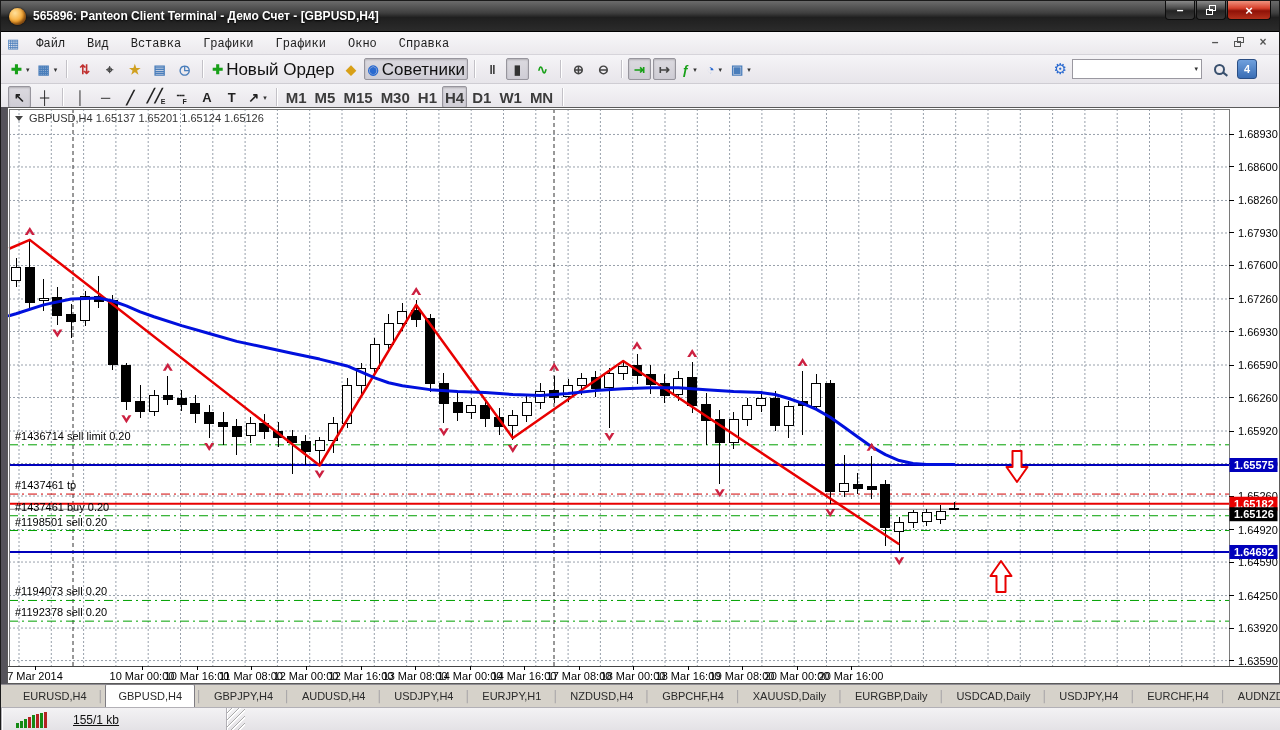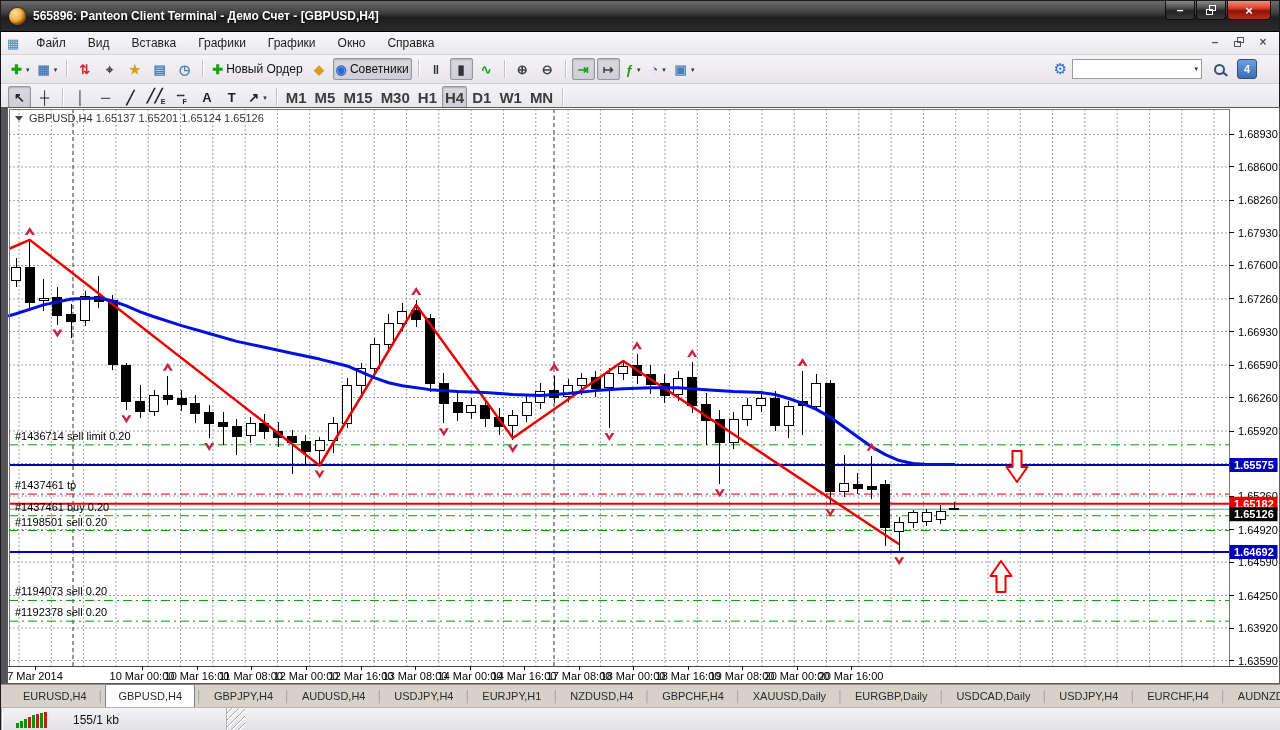--- a/index.html
+++ b/index.html
@@ -10,33 +10,33 @@
   .titlebar{height:30px;background:linear-gradient(#6b6b6b,#3f3f3f 40%,#1f1f1f 55%,#2b2b2b);display:flex;align-items:center;padding-left:8px;gap:7px;position:relative;border-bottom:1px solid #000;}
   .app-icon{width:17px;height:17px;border-radius:50%;background:radial-gradient(circle at 35% 30%,#ffe09a,#f5a52f 55%,#9c5a10);box-shadow:inset -2px -2px 3px rgba(60,20,0,.55),0 0 2px #000;}
   .title-text{color:#fff;font-size:12px;font-weight:bold;text-shadow:0 1px 2px #000;white-space:nowrap;}
   .win-btns{position:absolute;top:0;right:8px;display:flex;gap:1px;}
   .tb-win{width:30px;height:19px;border:1px solid #0c0c0c;border-top:none;border-radius:0 0 4px 4px;background:linear-gradient(#8a8a8a,#4a4a4a 40%,#242424 55%,#383838);color:#fff;display:flex;align-items:center;justify-content:center;font-size:12px;font-weight:bold;box-sizing:border-box;}
   .tb-win.close{width:44px;background:linear-gradient(#f0927e,#d8412c 40%,#8f1207 55%,#b5311c);font-size:13px;}
 
   
   .menubar{height:22px;display:flex;align-items:center;background:linear-gradient(#f8f7f9,#ebe9ed);border-bottom:1px solid #d6d4da;font-size:12px;color:#1c1c1c;padding:0 4px;position:relative;}
   .menu-win-icon{font-size:13px;color:#4a7ebb;padding:0 6px 0 2px;}
-  .menu-item{padding:21px 11px;cursor:default;}
+  .menu-item{padding:21px 11px;cursor:default;font-family:Liberation Mono, monospace;}
   .child-controls{position:absolute;right:8px;top:2px;display:flex;gap:8px;color:#555;align-items:center;}
   .child-controls .cbtn{width:16px;height:16px;display:flex;align-items:center;justify-content:center;font-size:12px;font-weight:bold;}
 
   
   .toolbar{display:flex;align-items:center;background:linear-gradient(#f5f4f7,#e7e5ea);border-bottom:1px solid #cfcdd3;padding:0 6px;}
   #toolbar-main{height:28px;}
   #toolbar-tools{height:26px;border-bottom:1px solid #b9b7bd;}
   .tb-btn{height:22px;min-width:23px;display:flex;align-items:center;justify-content:center;font-size:13px;line-height:1;border:1px solid transparent;border-radius:2px;margin:0 1px;padding:0 2px;gap:3px;background:transparent;font-family:"Liberation Sans",sans-serif;}
   .tb-btn.pressed{border-color:#97959d;background:linear-gradient(#dcdae0,#cfcdd5);box-shadow:inset 0 1px 2px rgba(0,0,0,.2);}
   .tb-btn .ico{font-weight:bold;}
   .tb-btn sub{font-size:7px;margin-left:-2px;}
-  .tb-label{font-size:12px;color:#111;white-space:nowrap;}
+  .tb-label{font-size:17px;color:#111;white-space:nowrap;}
   .tb-sep{width:1px;height:18px;background:#c3c1c7;box-shadow:1px 0 0 #fff;margin:0 5px;}
   .dd{font-size:7px;color:#333;margin-left:1px;}
   .tf-btn{font-size:15px;font-weight:bold;color:#3c3c3c;}
   .search-cluster{margin-left:auto;display:flex;align-items:center;gap:5px;margin-right:16px;}
   .gear{color:#2a6ad0;font-size:15px;}
   .search-box{width:128px;height:18px;background:#fff;border:1px solid #9a98a0;display:flex;align-items:center;}
   .search-box input{flex:1;border:none;outline:none;height:14px;font-size:11px;padding:0 3px;font-family:"Liberation Sans",sans-serif;min-width:0;background:transparent;}
   .mag{display:inline-block;width:7px;height:7px;border:2px solid #39506e;border-radius:50%;position:relative;}
   .mag::after{content:"";position:absolute;width:6px;height:2px;background:#39506e;right:-5px;bottom:-2px;transform:rotate(38deg);}
   .mql-badge{width:18px;height:18px;border-radius:3px;background:linear-gradient(#6fa0dd,#3a6db4);color:#fff;font-size:11px;font-weight:bold;display:flex;align-items:center;justify-content:center;border:1px solid #2a4e84;}
@@ -50,21 +50,21 @@
 
   
   .tabbar{position:absolute;top:683px;left:0;width:1280px;height:23px;background:#d6d2ca;border-top:1px solid #8f8d93;display:flex;align-items:flex-end;font-size:11px;color:#2a2a2a;padding-left:12px;box-sizing:border-box;}
   .tab{padding:4px 10px 5px;white-space:nowrap;}
   .tab.active{background:#fff;border:1px solid #7f7d83;border-bottom:none;border-radius:2px 2px 0 0;margin-bottom:0;padding:5px 12px 6px;position:relative;top:1px;}
   .tab-sep{color:#9a989e;align-self:center;padding:0 1px;}
 
   
   .statusbar{position:absolute;top:706px;left:0;width:1280px;height:24px;background:linear-gradient(#f3f2f4,#e3e1e5);border-top:1px solid #b2b0b6;display:flex;align-items:center;font-size:12px;color:#111;box-sizing:border-box;}
   .status-help{flex:1;padding-left:7px;}
-  .status-cell{border-left:1px solid #b2b0b6;box-shadow:inset 1px 0 0 #fff;height:100%;display:flex;align-items:center;}
+  .status-cell{border-left:1px solid #b2b0b6;box-shadow:inset 1px 0 0 #fff;height:100%;display:flex;align-items:center;text-decoration:underline;}
   .traffic-cell{width:210px;gap:26px;padding-left:14px;}
   .conn-bars{display:flex;align-items:flex-end;gap:1px;height:16px;}
   .conn-bars span{width:3px;display:inline-block;}
   .grip{width:18px;height:100%;background:repeating-linear-gradient(135deg,transparent 0 3px,#aaa 3px 4px,#fff 4px 5px);}
 </style>
 </head>
 <body>
 
 <div class="window">
 

